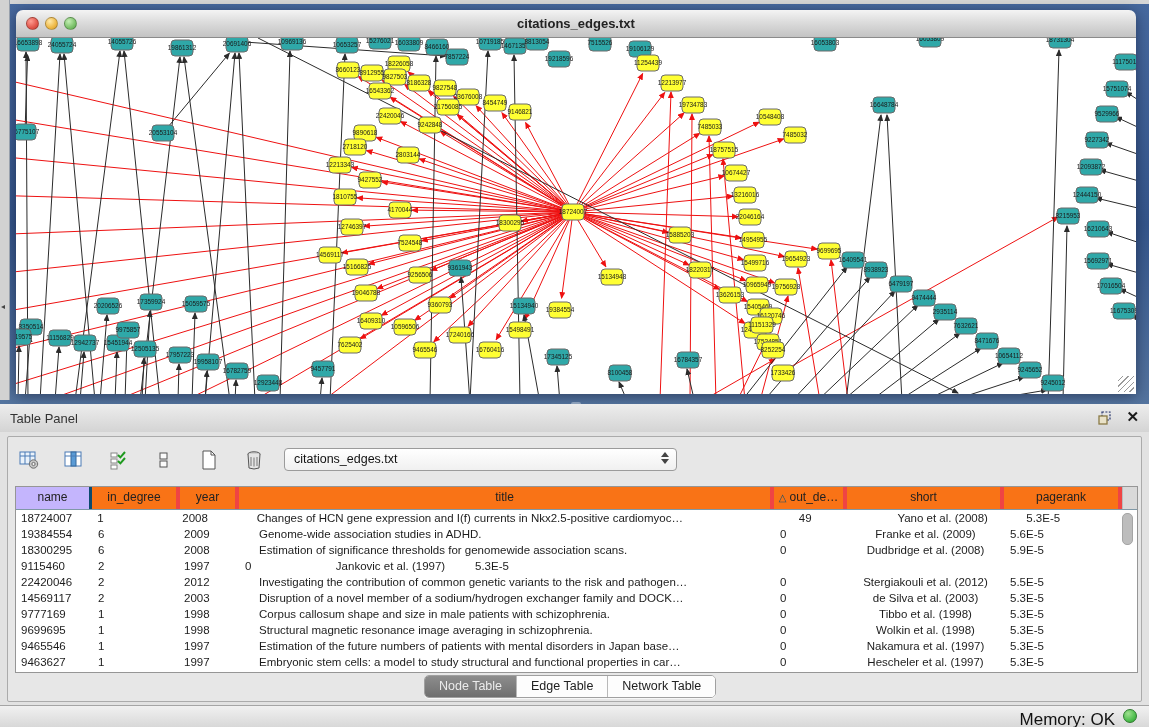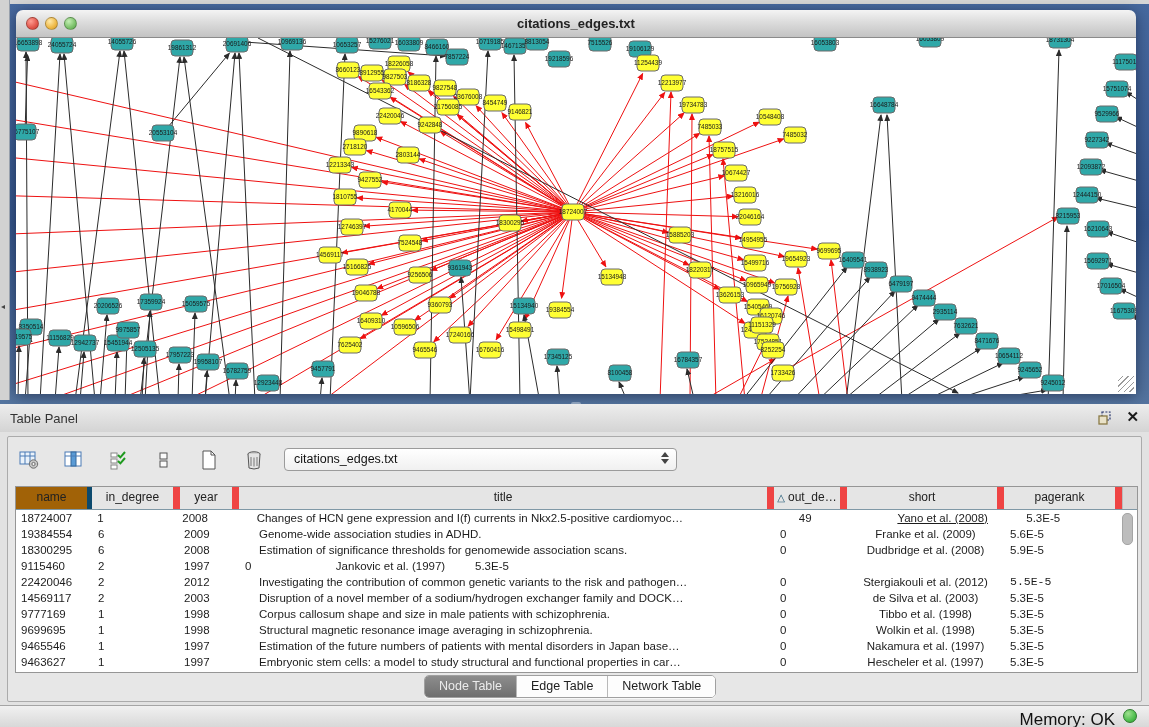--- a/index.html
+++ b/index.html
@@ -45,23 +45,23 @@
   .combo{position:absolute;left:276px;top:11px;width:393px;height:23px;box-sizing:border-box;
          background:linear-gradient(180deg,#ffffff,#f0f0f0);border:1px solid #9b9b9b;border-radius:4px;
          font-size:12.5px;color:#111;line-height:21px;padding-left:9px;cursor:pointer;}
   .combo .arrows{position:absolute;right:7px;top:3px;display:flex;flex-direction:column;gap:2px;}
   .combo .arrows i{display:block;width:0;height:0;border-left:4px solid transparent;border-right:4px solid transparent;}
   .combo .arrows .up{border-bottom:5px solid #444;}
   .combo .arrows .dn{border-top:5px solid #444;}
   .dtable{position:absolute;left:7px;top:49px;width:1123px;height:187px;background:#fff;
           border:1px solid #969696;box-sizing:border-box;overflow:hidden;}
   .thead{display:flex;height:22px;border-bottom:1px solid #7f98a6;}
-  .hc{box-sizing:border-box;height:22px;background:#e5e5e5;border-right:7px solid #ef4444;
+  .hc{box-sizing:border-box;height:22px;background:#f97316;border-right:4px solid #ef4444;
       font-size:12px;color:#222;text-align:center;line-height:21px;overflow:hidden;white-space:nowrap;cursor:pointer;}
-  .hc:first-child{background:#a16207;border-right:5px solid #0c4a6e;}
+  .hc:first-child{background:#c4b5fd;border-right:3px solid #0c4a6e;}
   .hc .sort{color:#14506e;margin-right:3px;font-size:10px;}
   .hcorner{flex:1;background:#d9d9d9;border-left:1px solid #bbb;}
   .trow{display:flex;height:16px;line-height:16px;font-size:11.5px;color:#1c1c1c;white-space:nowrap;cursor:default;}
   .tc{box-sizing:border-box;overflow:hidden;text-overflow:clip;}
   .c0{padding-left:5px}.c1{padding-left:6px}.c2{padding-left:4px}.c3{padding-left:20px}
   .c4{padding-left:6px}.c5{text-align:center}.c6{padding-left:6px}
   .vthumb{position:absolute;right:4px;top:26px;width:9px;height:30px;border-radius:5px;
           background:#bdbdbd;border:1px solid #a5a5a5;cursor:pointer;}
   
   .seg{position:absolute;left:424px;top:675px;display:flex;height:21px;border:1px solid #a0a0a0;
@@ -854,21 +854,21 @@
           <div class="hc" style="width: 118px;">pagerank</div>
           <div class="hcorner"></div>
         </div>
       <div id="tbody">
           <div class="trow">
             <div class="tc c0" style="width: 76px;">18724007</div>
             <div class="tc c1" style="width: 88px;">1</div>
             <div class="tc c2" style="width: 59px;">2008</div>
             <div class="tc c3" style="width: 535px;">Changes of HCN gene expression and I(f) currents in Nkx2.5-positive cardiomyoc…</div>
             <div class="tc c4" style="width: 73px; margin-left: 27px;">49</div>
-            <div class="tc c5" style="width: 157px; text-decoration: underline;">Yano et al. (2008)</div>
+            <div class="tc c5" style="width: 157px;">Yano et al. (2008)</div>
             <div class="tc c6" style="width: 118px;">5.3E-5</div>
           </div>
           <div class="trow">
             <div class="tc c0" style="width: 76px;">19384554</div>
             <div class="tc c1" style="width: 88px;">6</div>
             <div class="tc c2" style="width: 59px;">2009</div>
             <div class="tc c3" style="width: 535px;">Genome-wide association studies in ADHD.</div>
             <div class="tc c4" style="width: 73px;">0</div>
             <div class="tc c5" style="width: 157px;">Franke et al. (2009)</div>
             <div class="tc c6" style="width: 118px;">5.6E-5</div>
@@ -890,21 +890,21 @@
             <div class="tc c5" style="width: 157px;">Jankovic et al. (1997)</div>
             <div class="tc c6" style="width: 118px;">5.3E-5</div>
           </div>
           <div class="trow">
             <div class="tc c0" style="width: 76px;">22420046</div>
             <div class="tc c1" style="width: 88px;">2</div>
             <div class="tc c2" style="width: 59px;">2012</div>
             <div class="tc c3" style="width: 535px;">Investigating the contribution of common genetic variants to the risk and pathogen…</div>
             <div class="tc c4" style="width: 73px;">0</div>
             <div class="tc c5" style="width: 157px;">Stergiakouli et al. (2012)</div>
-            <div class="tc c6" style="width: 118px; font-family: Liberation Mono, monospace;">5.5E-5</div>
+            <div class="tc c6" style="width: 118px;">5.5E-5</div>
           </div>
           <div class="trow">
             <div class="tc c0" style="width: 76px;">14569117</div>
             <div class="tc c1" style="width: 88px;">2</div>
             <div class="tc c2" style="width: 59px;">2003</div>
             <div class="tc c3" style="width: 535px;">Disruption of a novel member of a sodium/hydrogen exchanger family and DOCK…</div>
             <div class="tc c4" style="width: 73px;">0</div>
             <div class="tc c5" style="width: 157px;">de Silva et al. (2003)</div>
             <div class="tc c6" style="width: 118px;">5.3E-5</div>
           </div>

